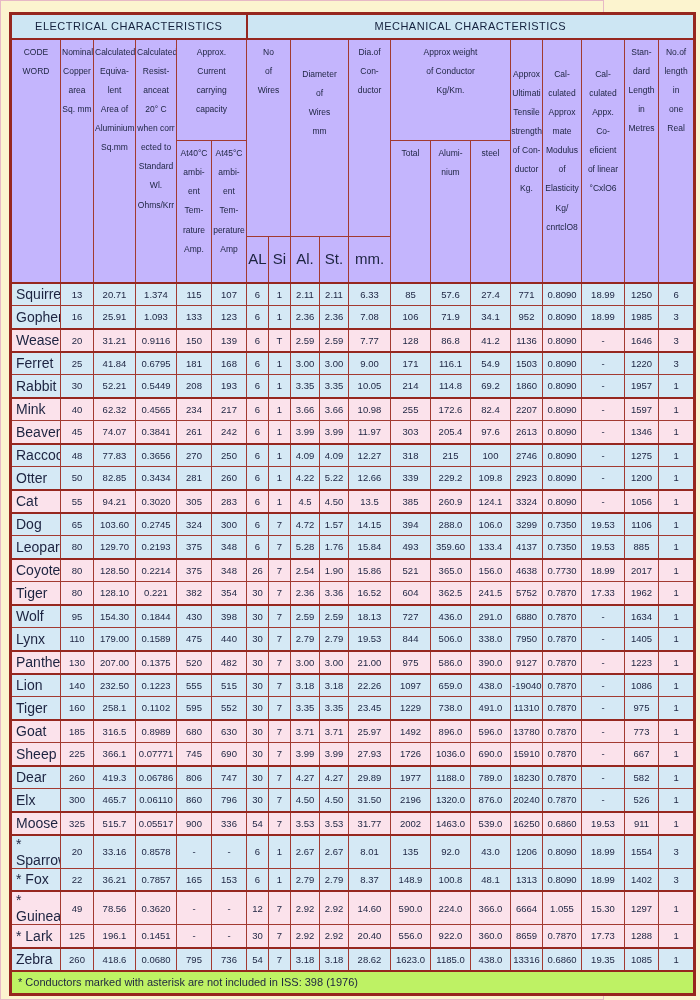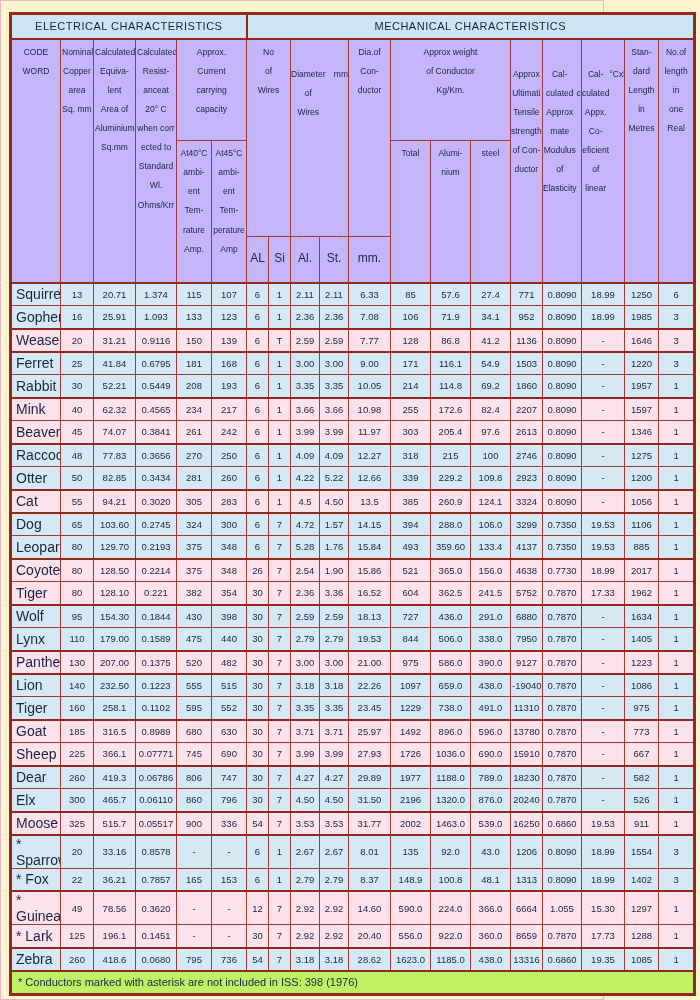--- a/index.html
+++ b/index.html
@@ -10,23 +10,23 @@
   th,td{border:1px solid #a23a31;color:#1c2340;overflow:hidden;box-sizing:border-box;
         font-family:"Liberation Sans",sans-serif;}
   
   tr.band th{background:#cde6f3;font-size:11px;font-weight:400;height:25px;
              letter-spacing:.5px;color:#14213d;border:2px solid #96271f;}
   
   thead th{font-weight:400;}
   tr.h th{background:#c4b5fd;font-size:8.5px;line-height:2.25;white-space:pre-line;
           vertical-align:top;padding-top:3px;}
   tr.h1{height:102px;} tr.h2{height:96px;} tr.h3{height:46px;}
-  tr.h3 th{vertical-align:middle;padding-top:0;font-size:12px;}
+  tr.h3 th{vertical-align:middle;padding-top:0;font-size:15px;}
   th.two{padding:0;}
-  th.two .wrap{display:flex;flex-direction:row;justify-content:space-between;
+  th.two .wrap{display:flex;flex-direction:column;justify-content:space-between;
                height:100%;box-sizing:border-box;padding:3px 0 8px 0;}
   
   tbody td{font-size:9.5px;text-align:center;height:23px;padding:0 1px;}
   tbody td.code{text-align:left;padding-left:4px;font-size:14px;}
   tr.blue td{background:#d5e9f5;}
   tr.pink td{background:#fbe2eb;}
   tr.gs td{border-top:2px solid #96271f;}
   tbody td{border-top:1px solid #b9625a;}
   tr.foot td{background:#bef264;text-align:left;font-size:11px;height:24px;
              padding-left:6px;border:2px solid #96271f;color:#1c2340;}

